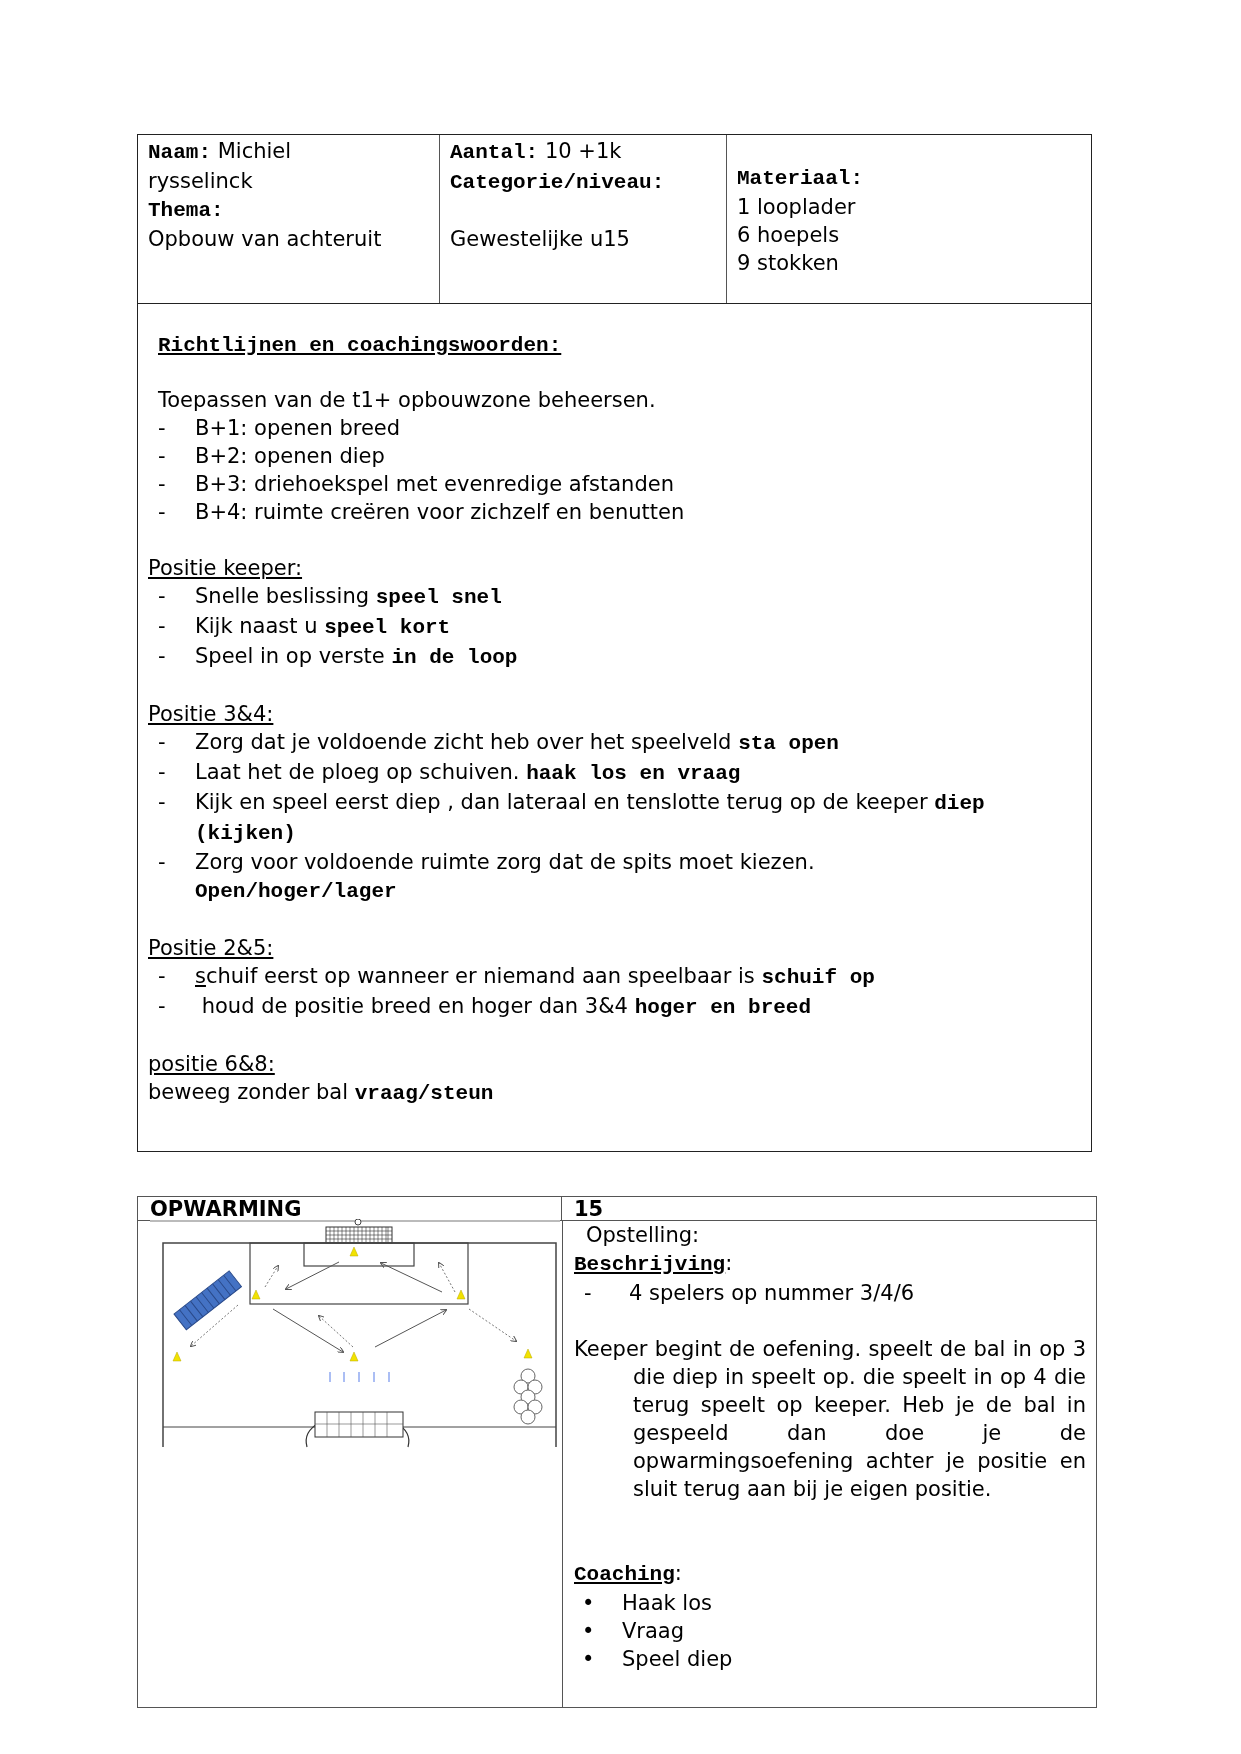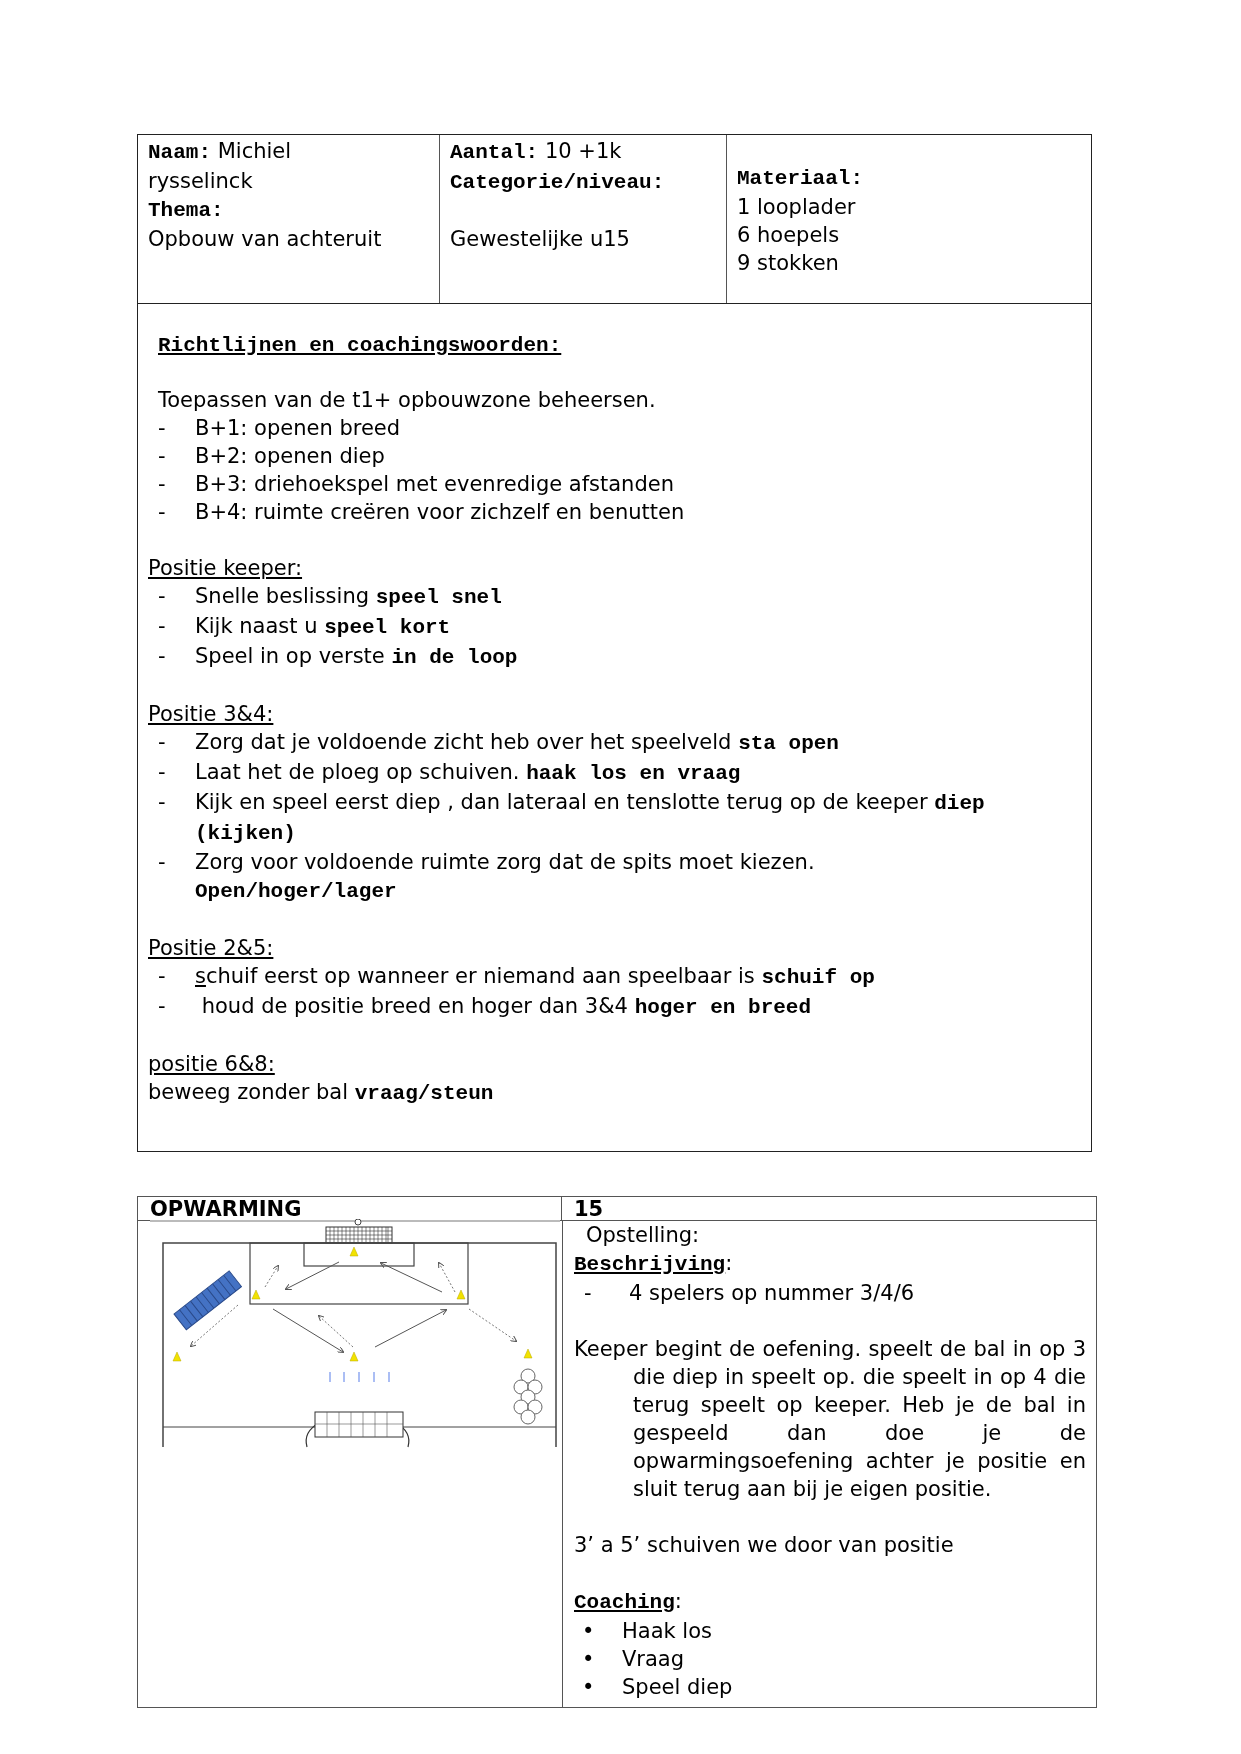--- a/index.html
+++ b/index.html
@@ -208,21 +208,20 @@
   <div class="body-right">
     <div style="padding-left:12px;">Opstelling:</div>
     <div><b class="u">Beschrijving</b>:</div>
     <div class="dash">
         <span class="m" style="width:45px;">-</span>
         <span class="t">4 spelers op nummer 3/4/6</span>
       </div>
     <div class="gap"></div>
     <div class="desc hang">Keeper begint de oefening.  speelt de bal in op 3 die diep in speelt op. die speelt in op 4 die terug speelt op keeper. Heb je de bal in gespeeld dan doe je de opwarmingsoefening achter je positie en sluit terug aan bij je eigen positie.</div>
     <div class="gap"></div>
-    <div>3’ a 5’ schuiven we door van positie</div>
     <div class="gap"></div>
     <div><b class="u">Coaching</b>:</div>
     <div class="bul">
         <span class="m">•</span>
         <span>Haak los</span>
       </div>
     <div class="bul">
         <span class="m">•</span>
         <span>Vraag</span>
       </div>

